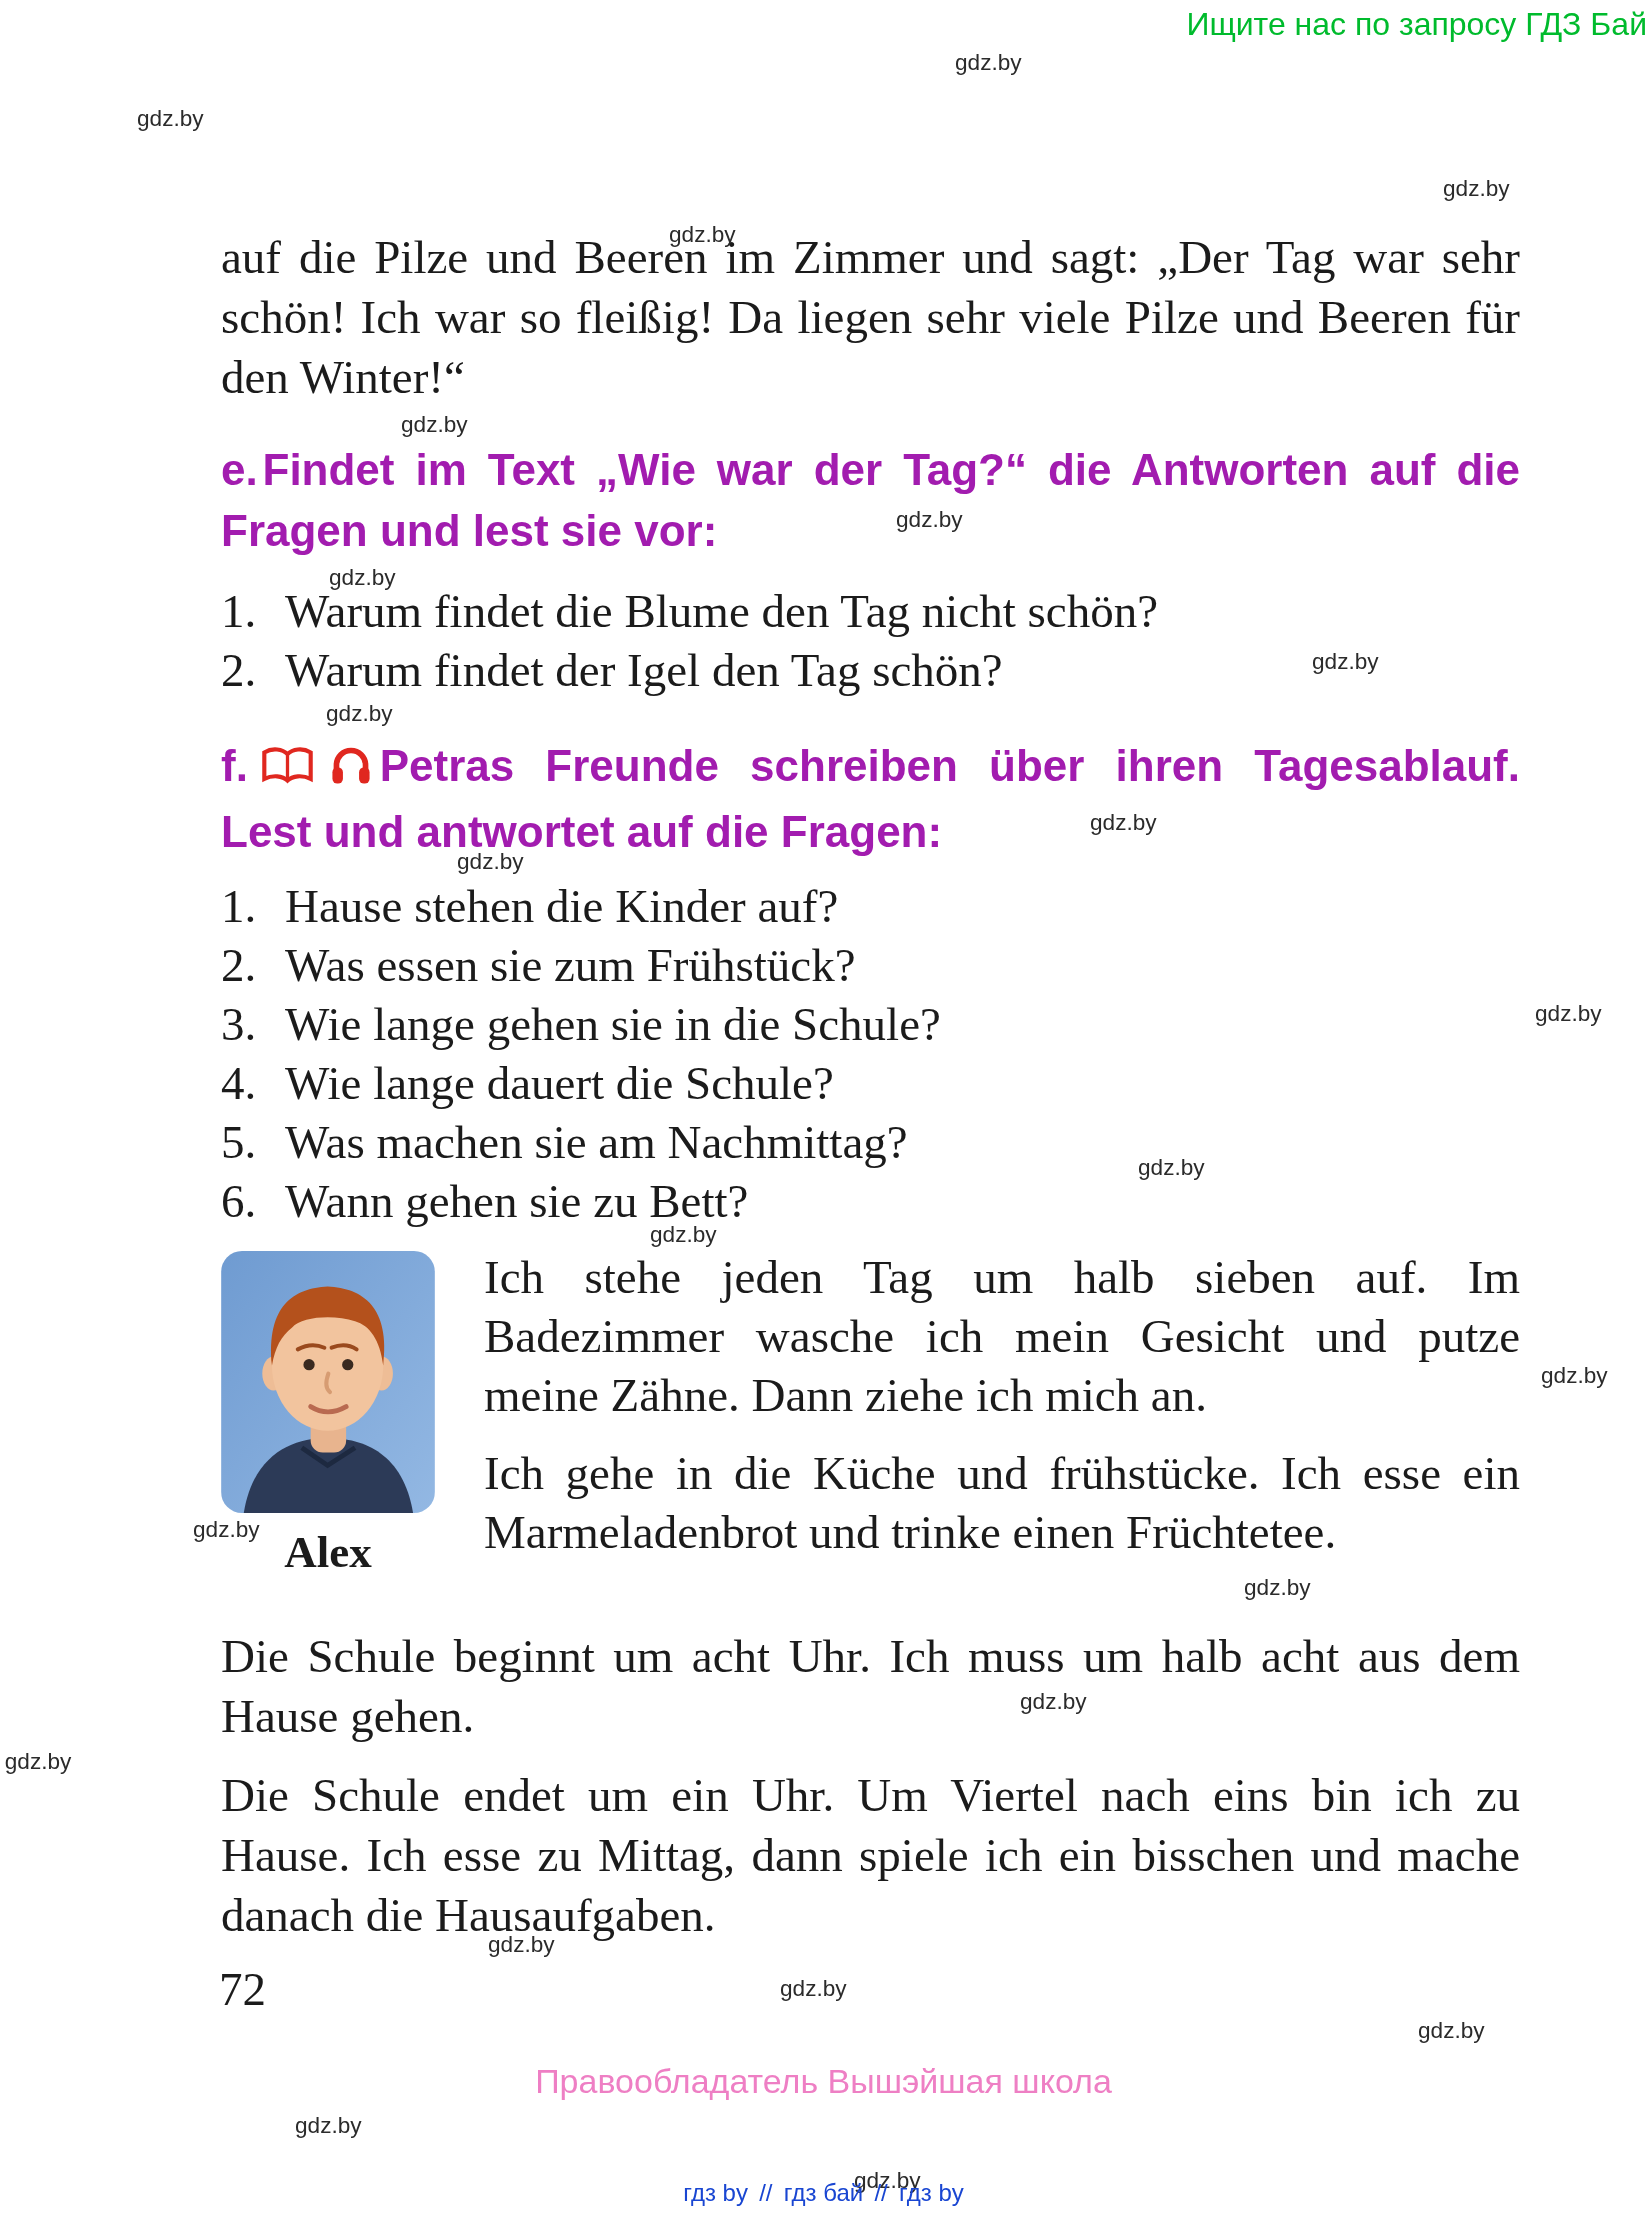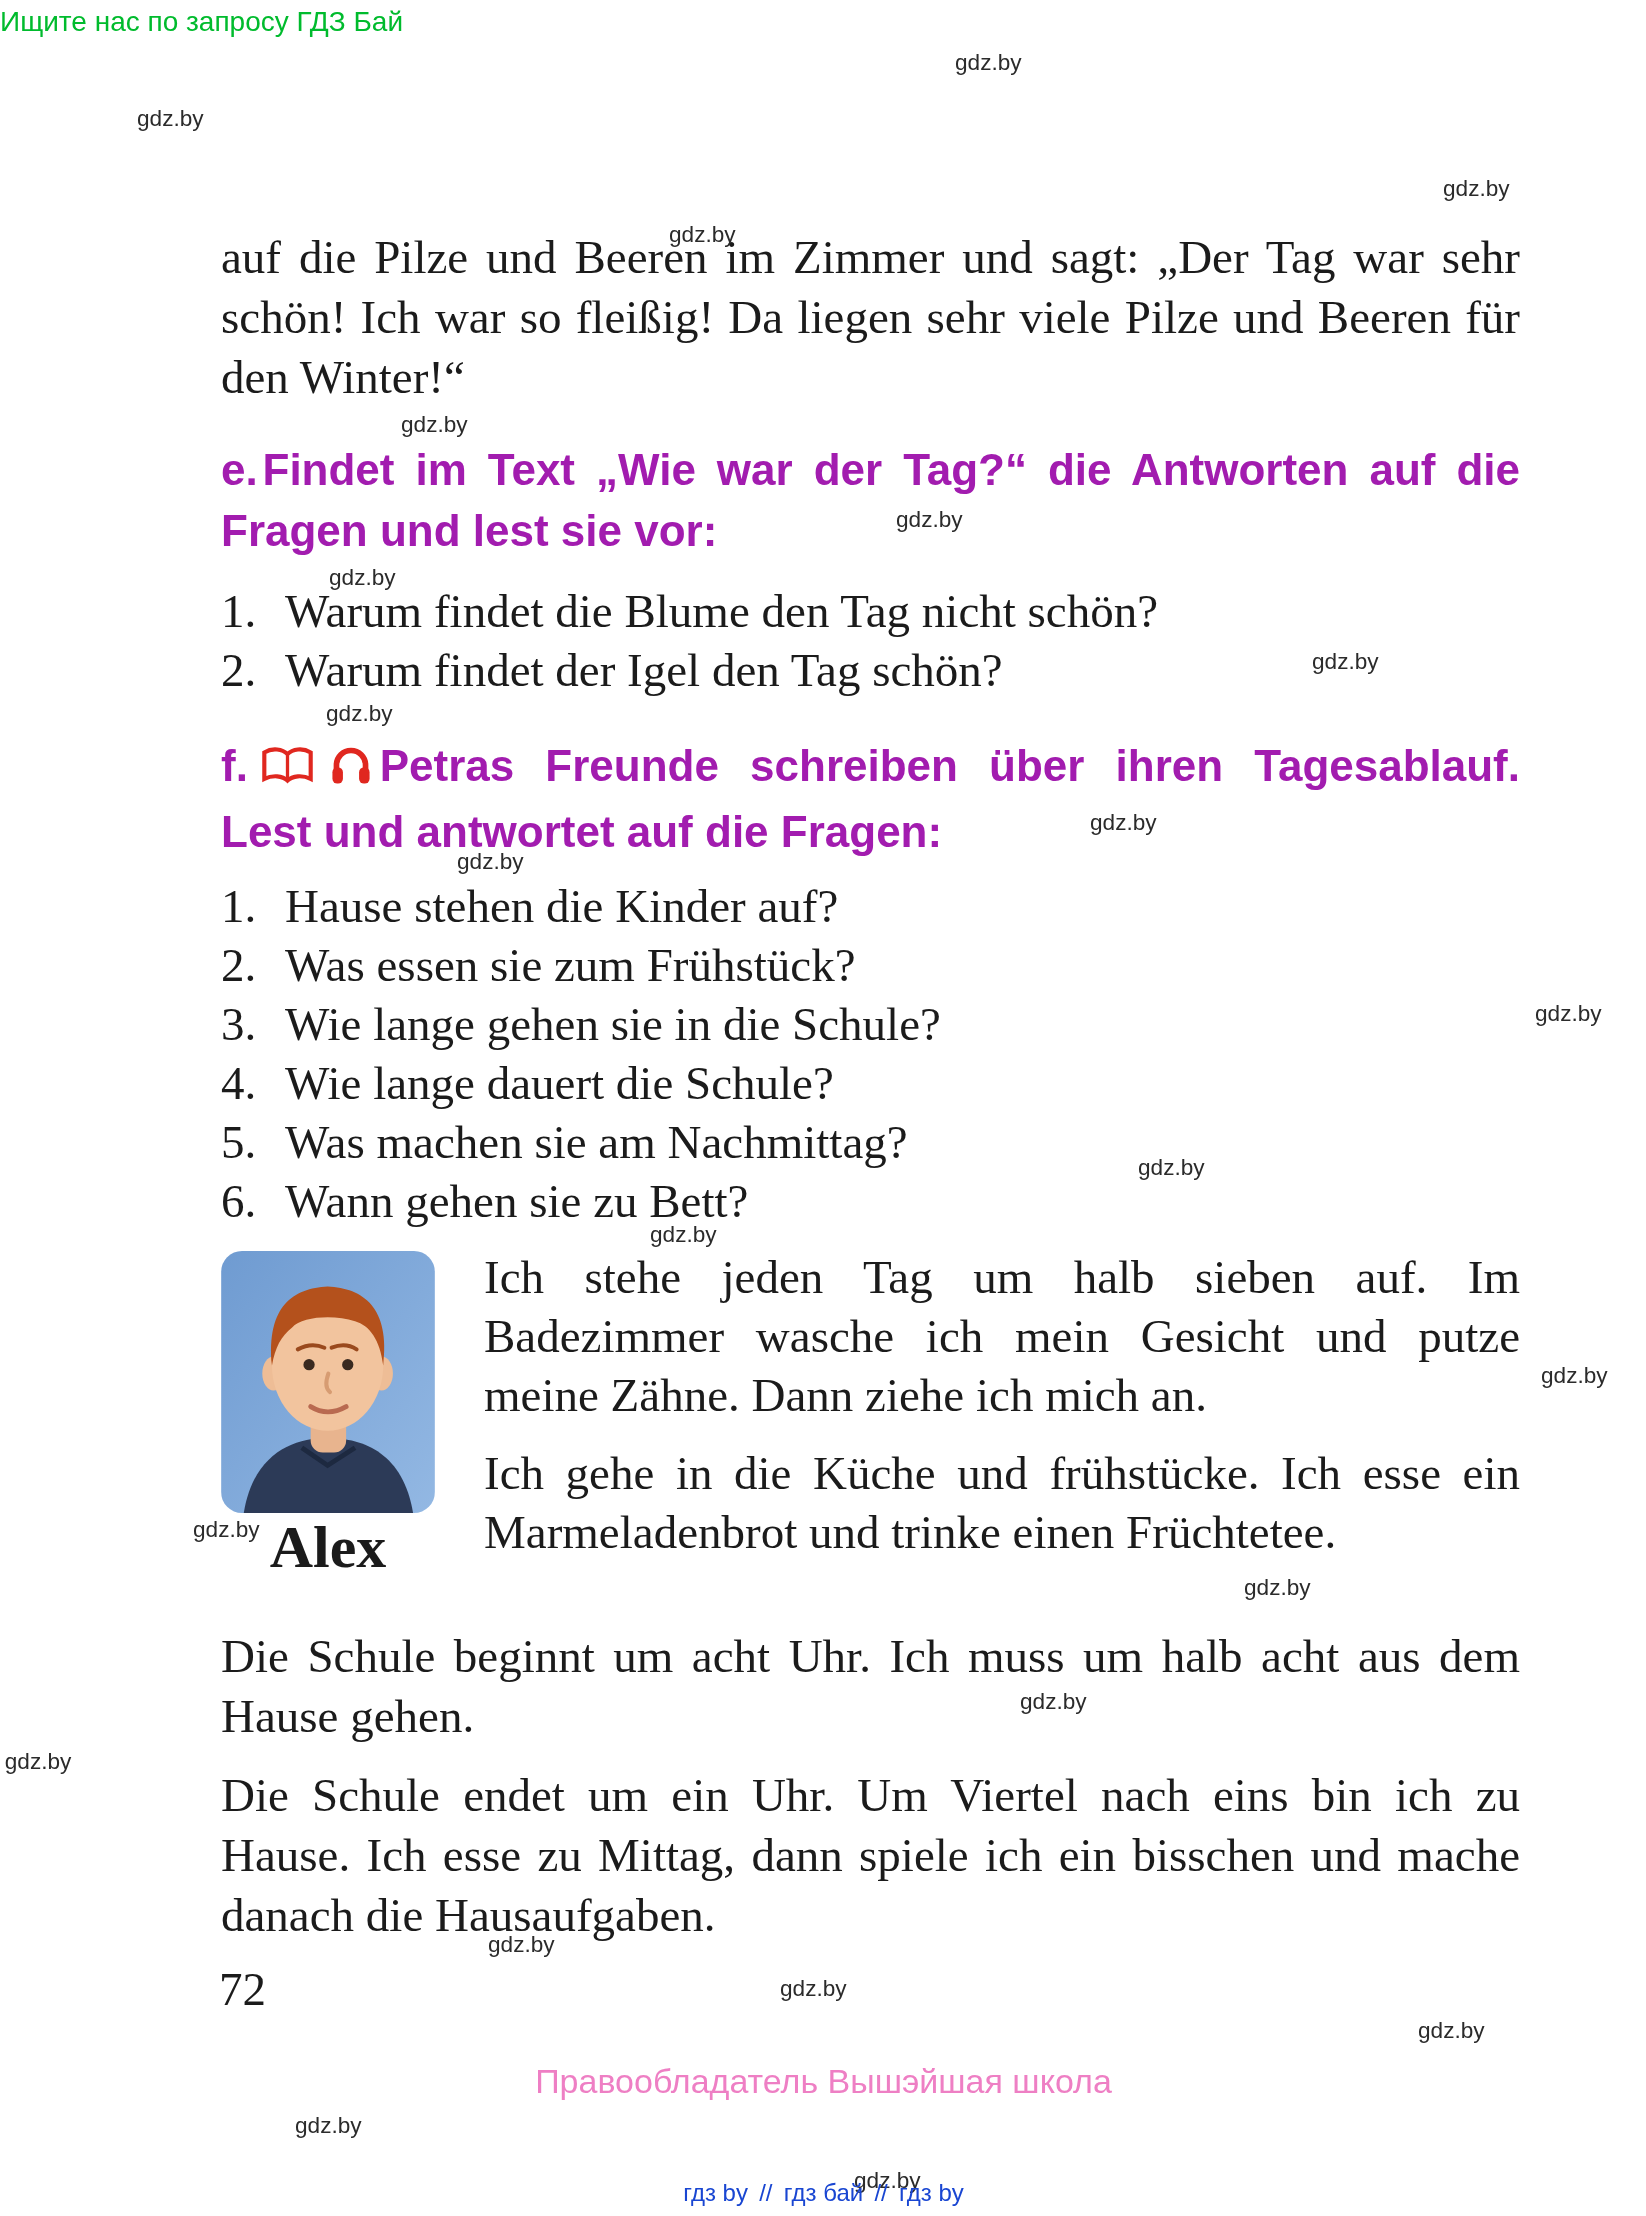--- a/index.html
+++ b/index.html
@@ -6,41 +6,41 @@
   html,body { background:#ffffff; }
   .page {
     position:relative; width:1647px; height:2216px; background:#ffffff;
     font-family:"Liberation Serif", serif; color:var(--text,#1b1b1b); overflow:hidden;
   }
   .wm {
     position:absolute; font-family:"Liberation Sans", sans-serif;
     font-size:22.6px; color:#2b2b2b; white-space:nowrap;margin-top:11px;
   }
   .top-green {
-    position:absolute; top:6.4px; left:0; width:100%; text-align:left;
-    font-family:"Liberation Sans", sans-serif; font-size:28px; color:var(--green,#00bb2d);
+    position:absolute; top:6.4px; left:0; width:100%; text-align:right;
+    font-family:"Liberation Sans", sans-serif; font-size:32px; color:var(--green,#00bb2d);
   }
   .block { position:absolute; left:221px; width:1299px; }
   .serif-just { font-size:47px; line-height:60px; text-align:justify; text-align-last:left; }
   .heading {
     font-family:"Liberation Sans", sans-serif; font-weight:700; font-size:44px;
     line-height:61px; text-align:justify; text-align-last:left; color:#a21caf;
   }
   .q-list { display:block; }
   .q-item { display:flex; font-size:47px; line-height:59px; }
   .q-num { width:64px; flex:0 0 auto; }
   .q-text { flex:1 1 auto; }
   .icon-inline { display:inline-block; vertical-align:-4.8px; margin:0 8px; }
   .photo-wrap { position:absolute; left:221px; top:1251px; width:214px; }
   .photo {
     width:214px; height:262px; border-radius:21px; overflow:hidden; display:block;
   }
   .photo svg { display:block; }
   .caption {
-    text-align:center; font-weight:700; font-size:60px;
+    margin-top:13px; text-align:center; font-weight:700; font-size:45px;
     font-family:"Liberation Serif", serif;
   }
   .side-col { position:absolute; left:484px; top:1248px; width:1036px; }
   .side-col .para { font-size:47px; line-height:59px; text-align:justify; text-align-last:left; }
   .side-col .para + .para { margin-top:19px; }
   .page-number { position:absolute; left:219px; top:1962px; font-size:47px; }
   .footer-pink {
     position:absolute; top:2062px; left:0; width:100%; text-align:center;
     font-family:"Liberation Sans", sans-serif; font-size:34px; color:var(--pink,#ee7fc4);
   }

